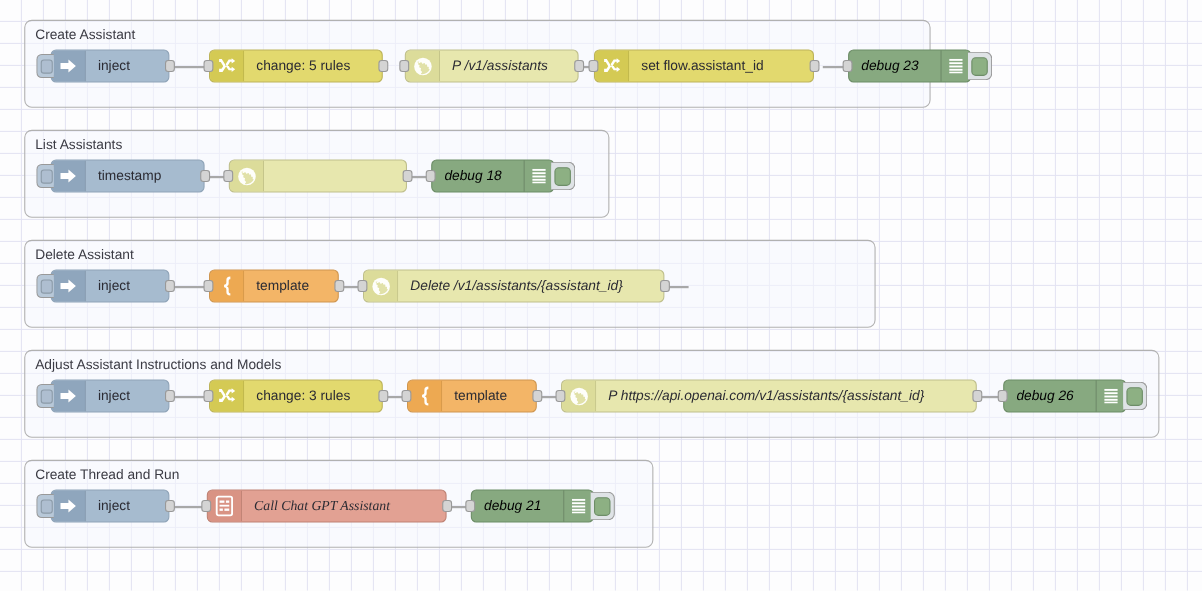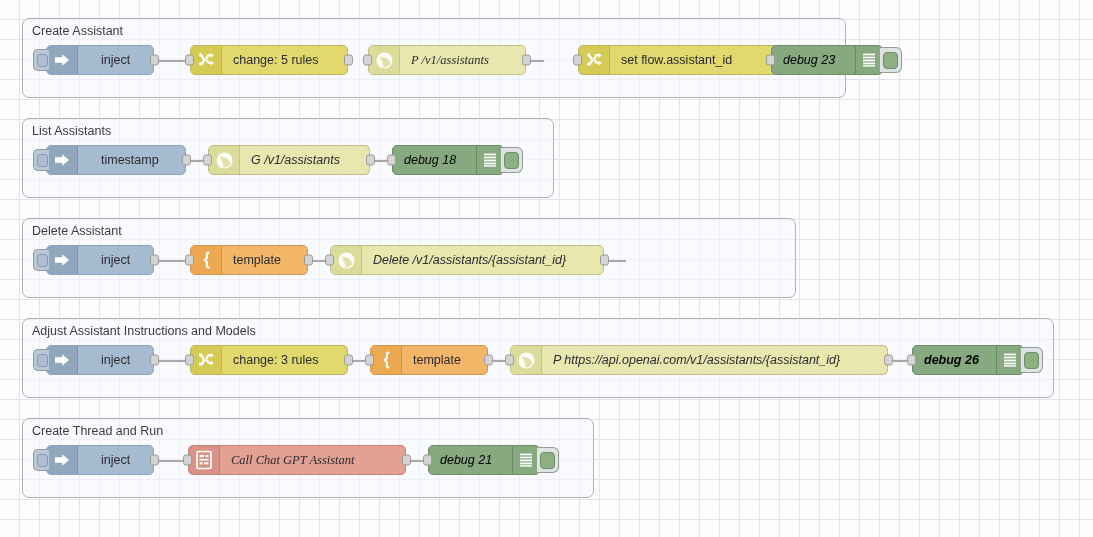--- a/index.html
+++ b/index.html
@@ -77,21 +77,21 @@
   .port.out{right:-6px;}
   .port.in{left:-6px;}
   
   .wire{
     position:absolute;
     height:2px;
     background:#a8a8a8;
     top:0;
   }
   
-  .inject{background:#a6bbcf;border-color:#8fa4b8;gap:12px;}
+  .inject{background:#a6bbcf;border-color:#8fa4b8;}
   .inject .btn-left{
     position:absolute;
     left:-14px;top:50%;transform:translateY(-50%);
     width:16px;height:22px;
     box-sizing:border-box;
     background:#b8c8d8;
     border:1px solid #999;
     border-right:none;
     border-top-left-radius:5px;border-bottom-left-radius:5px;
   }
@@ -170,32 +170,32 @@
     <div class="node change" style="left: 190px; top: 45px; width: 158px;">
       <div class="icon-box">
         <svg width="18" height="18" viewBox="0 0 18 18">
           <path fill="#ffffff" d="M2.2 2.6h2.4l3.1 5.0-1.3 2.2-2.7-4.4H2.2zM13.6 2.0l3.2 2.4-3.2 2.4V5.2h-1.4L9.4 9.6 8.1 7.4 10.9 3h2.7zM2.2 11.6h2.2l2.8-4.4 1.3 2.2-3.2 5.0H2.2zM13.6 9.6l3.2 2.4-3.2 2.4v-1.6h-2.7L8.2 8.9l1.3-2.2 2.7 4.4h1.4z"></path>
         </svg>
       </div>
       <div class="label">change: 5 rules</div>
       <span class="port in"></span>
       <span class="port out"></span>
     </div>
-    <div class="node http" style="left: 368px; top: 45px; width: 158px; font-family: Liberation Serif, serif;">
+    <div class="node http" style="left: 368px; top: 45px; width: 158px;">
       <div class="icon-box">
         <svg width="19" height="19" viewBox="0 0 20 20">
           <circle cx="10" cy="10" r="8.4" fill="#ffffff" opacity="0.95"></circle>
           <path fill="#e1e1a8" d="M4.2 5.6c1.1.3 1.6 1.2 2.6 1.1.7-.1 1-.9 1.7-.7.6.2.3 1.2 1 1.4.8.2 1.1-.9 1.9-.7.6.2.4 1.3 1.1 1.5.5.1 1-.4 1.4 0 .5.5-.4 1.3.1 1.8.4.4 1.1 0 1.5.4.4.5-.3 1.2 0 1.7.2.4.9.3 1 .8-1.2 2.6-3.9 4.4-7 4.4-.5 0-1-.1-1.5-.2.2-.8 1.1-1 1.1-1.8 0-.8-1.1-.9-1.3-1.7-.2-.7.6-1.2.3-1.9-.3-.6-1.3-.5-1.6-1.1-.3-.6.5-1.2.2-1.8-.3-.5-1.2-.4-1.4-1 .2-1 .6-1.9 1.2-2.7z"></path>
         </svg>
       </div>
       <div class="label italic">P /v1/assistants</div>
       <span class="port in"></span>
       <span class="port out"></span>
     </div>
-    <div class="node change" style="left: 578px; top: 45px; width: 200px;">
+    <div class="node change" style="left: 540px; top: 45px; width: 200px;">
       <div class="icon-box">
         <svg width="18" height="18" viewBox="0 0 18 18">
           <path fill="#ffffff" d="M2.2 2.6h2.4l3.1 5.0-1.3 2.2-2.7-4.4H2.2zM13.6 2.0l3.2 2.4-3.2 2.4V5.2h-1.4L9.4 9.6 8.1 7.4 10.9 3h2.7zM2.2 11.6h2.2l2.8-4.4 1.3 2.2-3.2 5.0H2.2zM13.6 9.6l3.2 2.4-3.2 2.4v-1.6h-2.7L8.2 8.9l1.3-2.2 2.7 4.4h1.4z"></path>
         </svg>
       </div>
       <div class="label">set flow.assistant_id</div>
       <span class="port in"></span>
       <span class="port out"></span>
     </div>
     <div class="node debug" style="left: 771px; top: 45px; width: 112px;">
@@ -231,21 +231,20 @@
       <div class="label">timestamp</div>
       <span class="port out"></span>
     </div>
     <div class="node http" style="left: 208px; top: 145px; width: 162px;">
       <div class="icon-box">
         <svg width="19" height="19" viewBox="0 0 20 20">
           <circle cx="10" cy="10" r="8.4" fill="#ffffff" opacity="0.95"></circle>
           <path fill="#e1e1a8" d="M4.2 5.6c1.1.3 1.6 1.2 2.6 1.1.7-.1 1-.9 1.7-.7.6.2.3 1.2 1 1.4.8.2 1.1-.9 1.9-.7.6.2.4 1.3 1.1 1.5.5.1 1-.4 1.4 0 .5.5-.4 1.3.1 1.8.4.4 1.1 0 1.5.4.4.5-.3 1.2 0 1.7.2.4.9.3 1 .8-1.2 2.6-3.9 4.4-7 4.4-.5 0-1-.1-1.5-.2.2-.8 1.1-1 1.1-1.8 0-.8-1.1-.9-1.3-1.7-.2-.7.6-1.2.3-1.9-.3-.6-1.3-.5-1.6-1.1-.3-.6.5-1.2.2-1.8-.3-.5-1.2-.4-1.4-1 .2-1 .6-1.9 1.2-2.7z"></path>
         </svg>
       </div>
-      <div class="label italic">G /v1/assistants</div>
       <span class="port in"></span>
       <span class="port out"></span>
     </div>
     <div class="node debug" style="left: 392px; top: 145px; width: 112px;">
       <div class="label italic">debug 18</div>
       <div class="dbg-icon">
         <svg width="16" height="16" viewBox="0 0 16 16">
           <rect x="2" y="1.6" width="12" height="1.7" fill="#ffffff"></rect>
           <rect x="2" y="4.6" width="12" height="1.7" fill="#ffffff"></rect>
           <rect x="2" y="7.6" width="12" height="1.7" fill="#ffffff"></rect>
@@ -340,21 +339,21 @@
       <div class="icon-box">
         <svg width="19" height="19" viewBox="0 0 20 20">
           <circle cx="10" cy="10" r="8.4" fill="#ffffff" opacity="0.95"></circle>
           <path fill="#e1e1a8" d="M4.2 5.6c1.1.3 1.6 1.2 2.6 1.1.7-.1 1-.9 1.7-.7.6.2.3 1.2 1 1.4.8.2 1.1-.9 1.9-.7.6.2.4 1.3 1.1 1.5.5.1 1-.4 1.4 0 .5.5-.4 1.3.1 1.8.4.4 1.1 0 1.5.4.4.5-.3 1.2 0 1.7.2.4.9.3 1 .8-1.2 2.6-3.9 4.4-7 4.4-.5 0-1-.1-1.5-.2.2-.8 1.1-1 1.1-1.8 0-.8-1.1-.9-1.3-1.7-.2-.7.6-1.2.3-1.9-.3-.6-1.3-.5-1.6-1.1-.3-.6.5-1.2.2-1.8-.3-.5-1.2-.4-1.4-1 .2-1 .6-1.9 1.2-2.7z"></path>
         </svg>
       </div>
       <div class="label italic">P https://api.openai.com/v1/assistants/{assistant_id}</div>
       <span class="port in"></span>
       <span class="port out"></span>
     </div>
-    <div class="node debug" style="left: 912px; top: 345px; width: 112px; font-weight: bold;">
+    <div class="node debug" style="left: 912px; top: 345px; width: 112px;">
       <div class="label italic">debug 26</div>
       <div class="dbg-icon">
         <svg width="16" height="16" viewBox="0 0 16 16">
           <rect x="2" y="1.6" width="12" height="1.7" fill="#ffffff"></rect>
           <rect x="2" y="4.6" width="12" height="1.7" fill="#ffffff"></rect>
           <rect x="2" y="7.6" width="12" height="1.7" fill="#ffffff"></rect>
           <rect x="2" y="10.6" width="12" height="1.7" fill="#ffffff"></rect>
           <rect x="2" y="13.2" width="12" height="1.4" fill="#ffffff"></rect>
         </svg>
       </div>

